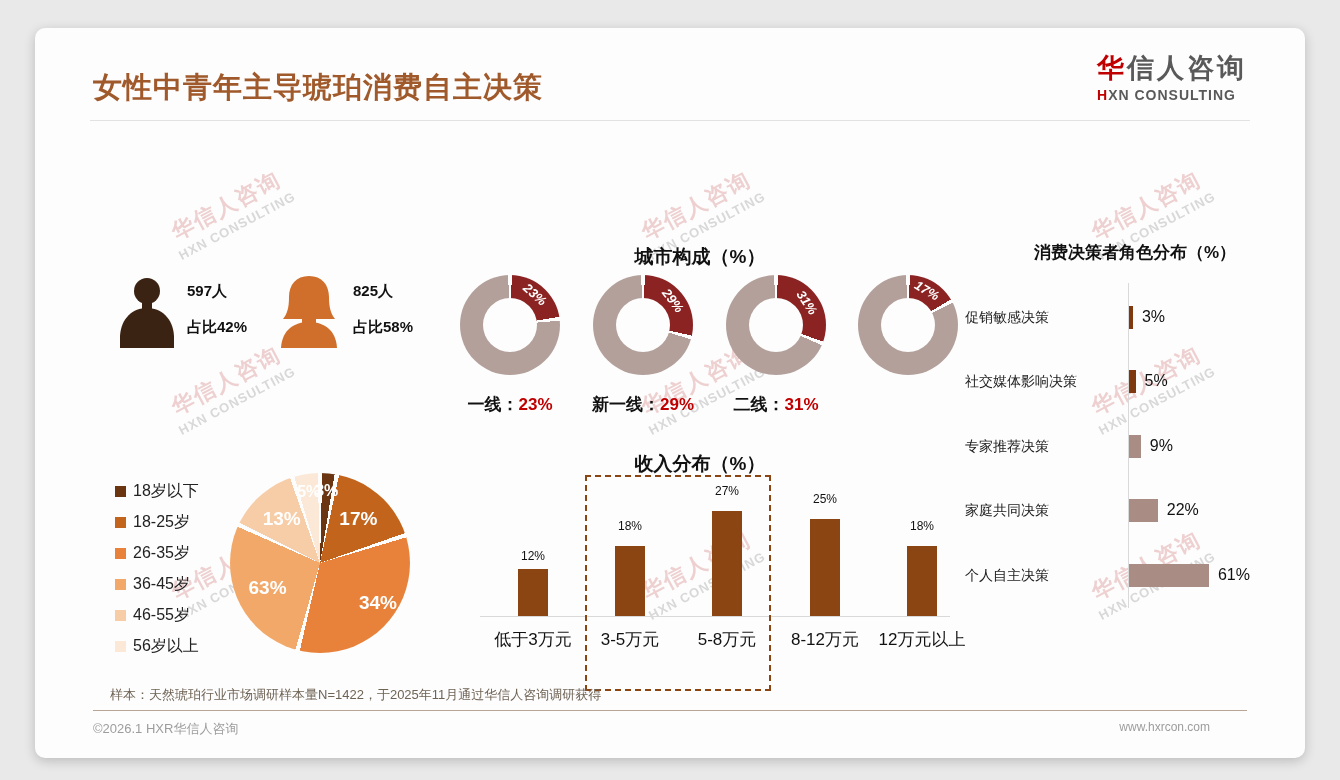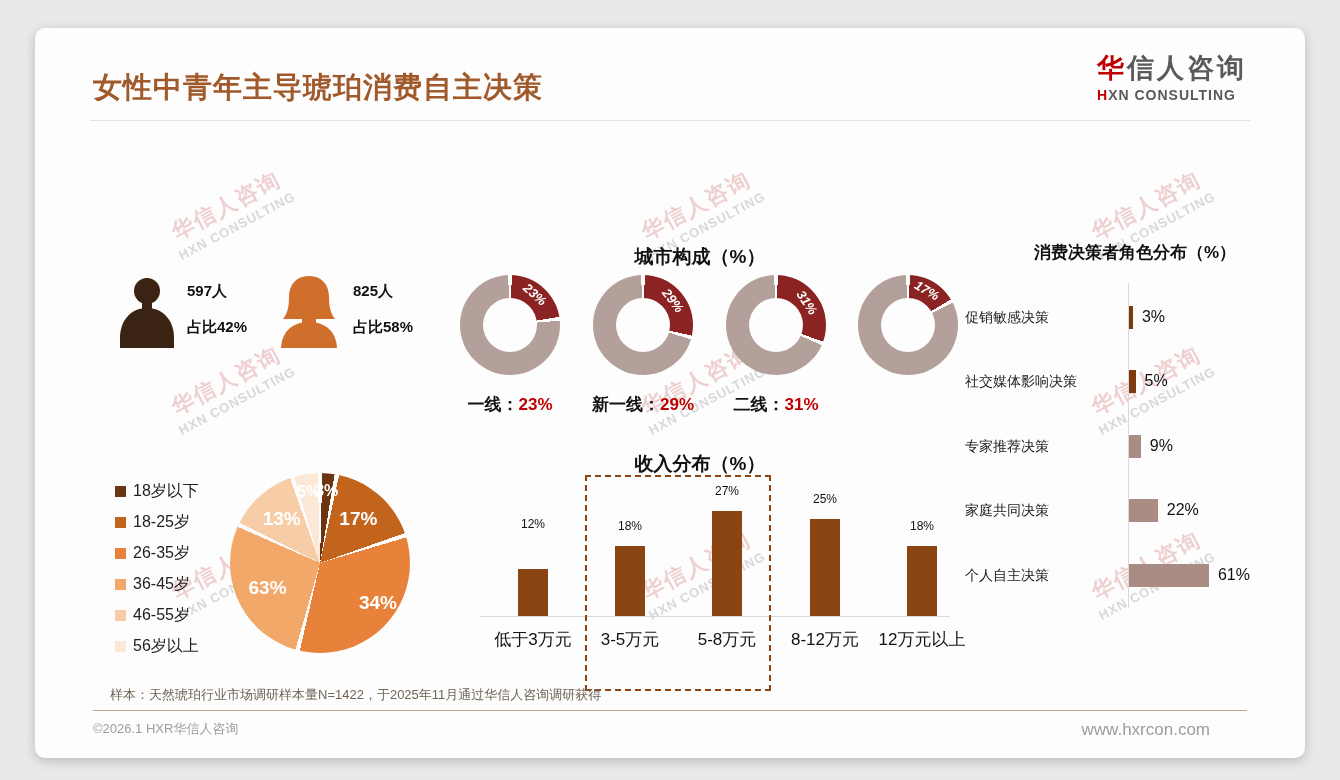--- a/index.html
+++ b/index.html
@@ -43,21 +43,21 @@
   .hl-box{left:550px;top:447px;width:182px;height:212px;border:2px dashed #8B4513;}
   
   .dec-axis{left:1093px;top:255px;width:1px;height:325px;background:#d9d9d9;}
   .dec-cat{position:absolute;left:930px;width:155px;font-size:14px;color:#222;}
   .dec-bar{position:absolute;left:1094px;height:23px;}
   .dec-val{position:absolute;font-size:16px;color:#111;}
   
   .foot-note{left:75px;top:658px;font-size:13px;color:#6F6355;}
   .foot-line{left:58px;right:58px;top:682px;height:1px;background:#b9a595;}
   .foot-copy{left:58px;top:692px;font-size:13px;color:#9d9d9d;}
-  .foot-url{right:95px;top:692px;font-size:17px;color:#9d9d9d;}
+  .foot-url{right:95px;top:692px;font-size:12px;color:#9d9d9d;}
 </style>
 </head>
 <body>
 
 <div class="card">
 
   <div class="wm" style="left:105px;top:162px;">
       <div class="wm-cn">华信人咨询</div>
       <div class="wm-en">HXN CONSULTING</div>
     </div>
@@ -177,21 +177,21 @@
     </div>
 
   <div class="abs sec-title" style="left:535px;top:423px;width:260px;">收入分布（%）</div>
   <div class="abs income-axis"></div>
   <div class="abs hl-box"></div>
   <div class="vbar" style="left: 483px; height: 46.8px; top: 541.2px; background: rgb(139, 69, 19);"></div>
   <div class="vbar" style="left: 580px; height: 70.2px; top: 517.8px; background: rgb(139, 69, 19);"></div>
   <div class="vbar" style="left: 677px; height: 105.3px; top: 482.7px; background: rgb(139, 69, 19);"></div>
   <div class="vbar" style="left: 775px; height: 97.5px; top: 490.5px; background: rgb(139, 69, 19);"></div>
   <div class="vbar" style="left: 872px; height: 70.2px; top: 517.8px; background: rgb(139, 69, 19);"></div>
-  <div class="vlabel" style="left: 468px; top: 489px;">12%</div>
+  <div class="vlabel" style="left: 468px; top: 521px;">12%</div>
   <div class="vlabel" style="left: 565px; top: 490.8px;">18%</div>
   <div class="vlabel" style="left: 662px; top: 455.7px;">27%</div>
   <div class="vlabel" style="left: 760px; top: 463.5px;">25%</div>
   <div class="vlabel" style="left: 857px; top: 490.8px;">18%</div>
   <div class="xlabel" style="left:436px;">低于3万元</div>
   <div class="xlabel" style="left:533px;">3-5万元</div>
   <div class="xlabel" style="left:630px;">5-8万元</div>
   <div class="xlabel" style="left:728px;">8-12万元</div>
   <div class="xlabel" style="left:825px;">12万元以上</div>
 

